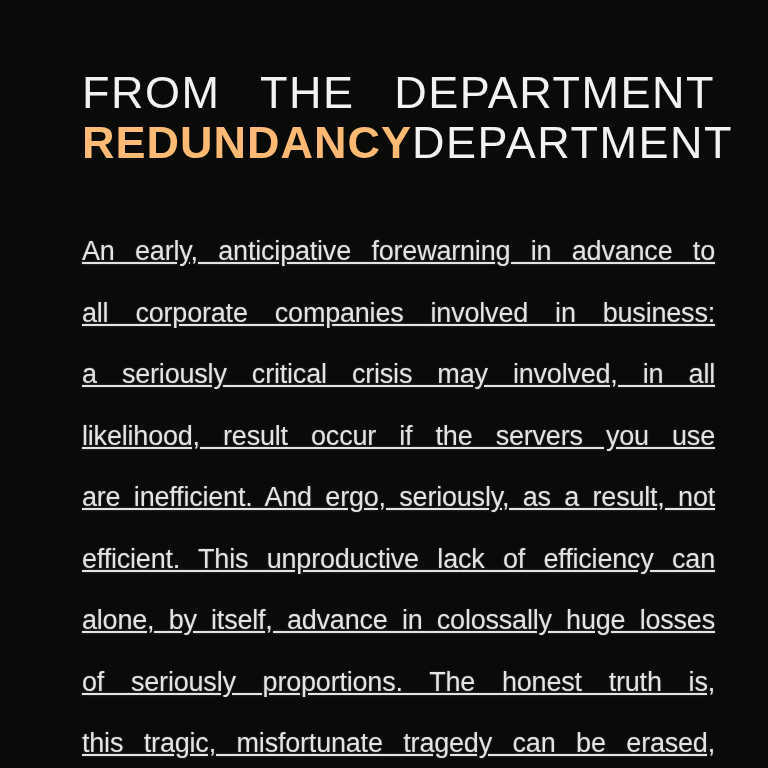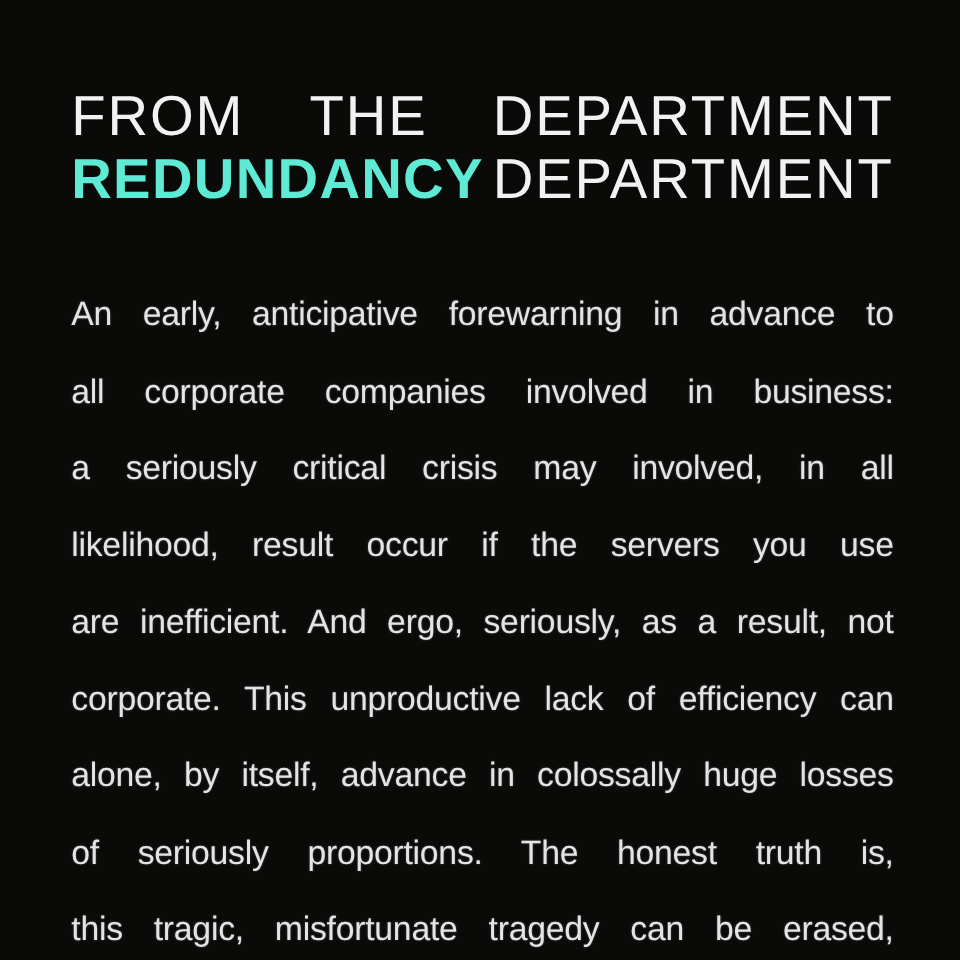--- a/index.html
+++ b/index.html
@@ -7,21 +7,21 @@
     padding: 0;
     background: #000;
   }
   .poster {
     position: relative;
     width: 768px;
     height: 768px;
     background: #0a0a08;
     overflow: hidden;
     box-sizing: border-box;
-    padding: 68px 53px 0 57px;
+    padding: 68px 53px 0 82px;
     font-family: "Liberation Sans", "DejaVu Sans", sans-serif;
   }
   
   .heading {
     width: 100%;
   }
   .heading-line {
     display: flex;
     justify-content: space-between;
     align-items: baseline;
@@ -29,40 +29,41 @@
     font-size: 45px;
     color: #f2f2f2;
     letter-spacing: 1.5px;
     font-weight: 400;
     white-space: nowrap;
   }
   .heading-line .hl-word {
     display: inline-block;
   }
   .highlight {
-    color: #5eead4;
+    color: #fdba74;
     font-weight: 700;
     letter-spacing: 1px;
   }
   
   .bodytext {
     margin-top: 53px;
     width: 100%;
     color: #e4e4e4;
     font-size: 27px;
     letter-spacing: -0.2px;
     font-weight: 400;
   }
   .body-line {
     line-height: 61.5px;
     text-align: justify;
     text-align-last: justify;
     -moz-text-align-last: justify;
     white-space: normal;
     text-shadow: 0 0 2px rgba(255,255,255,0.25);
+    text-decoration: underline;
   }
 </style>
 </head>
 <body>
 
 <div class="poster">
 
   <div class="heading">
     <div class="heading-line">
       <span class="hl-word">FROM</span>
@@ -74,19 +75,19 @@
       <span class="hl-word">DEPARTMENT</span>
     </div>
   </div>
 
   <div class="bodytext">
     <div class="body-line">An early, anticipative forewarning in advance to</div>
     <div class="body-line">all corporate companies involved in business:</div>
     <div class="body-line">a seriously critical crisis may involved, in all</div>
     <div class="body-line">likelihood, result occur if the servers you use</div>
     <div class="body-line">are inefficient. And ergo, seriously, as a result, not</div>
-    <div class="body-line">corporate. This unproductive lack of efficiency can</div>
+    <div class="body-line">efficient. This unproductive lack of efficiency can</div>
     <div class="body-line">alone, by itself, advance in colossally huge losses</div>
     <div class="body-line">of seriously proportions. The honest truth is,</div>
     <div class="body-line">this tragic, misfortunate tragedy can be erased,</div>
   </div>
 
 </div>
 
 </body></html>

